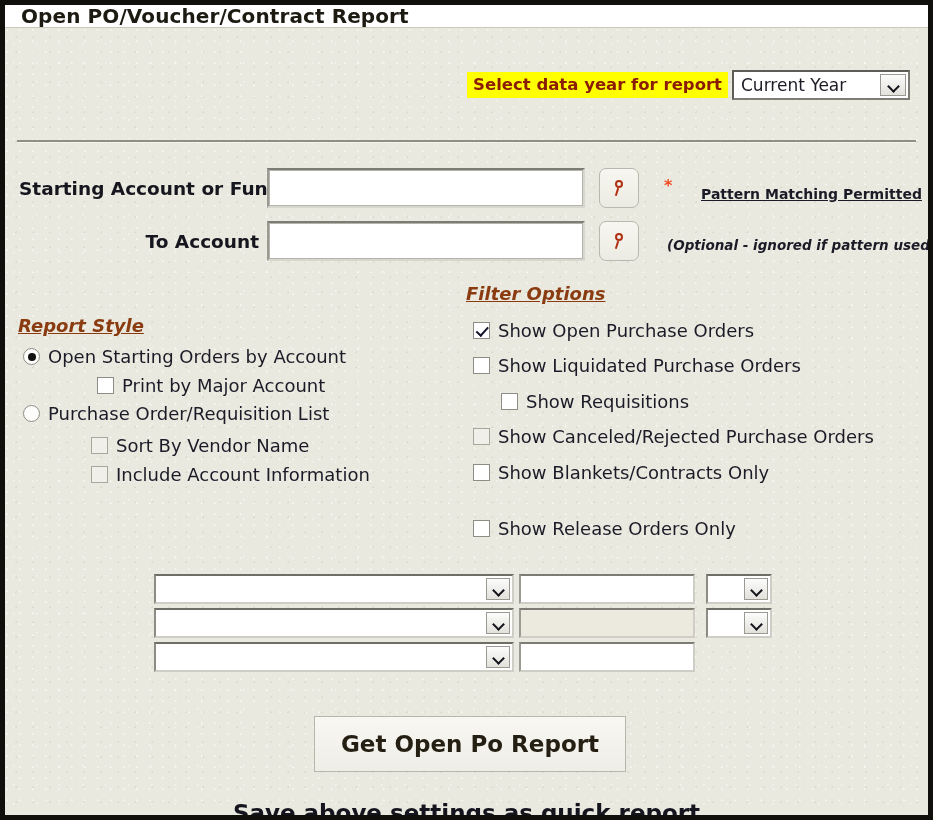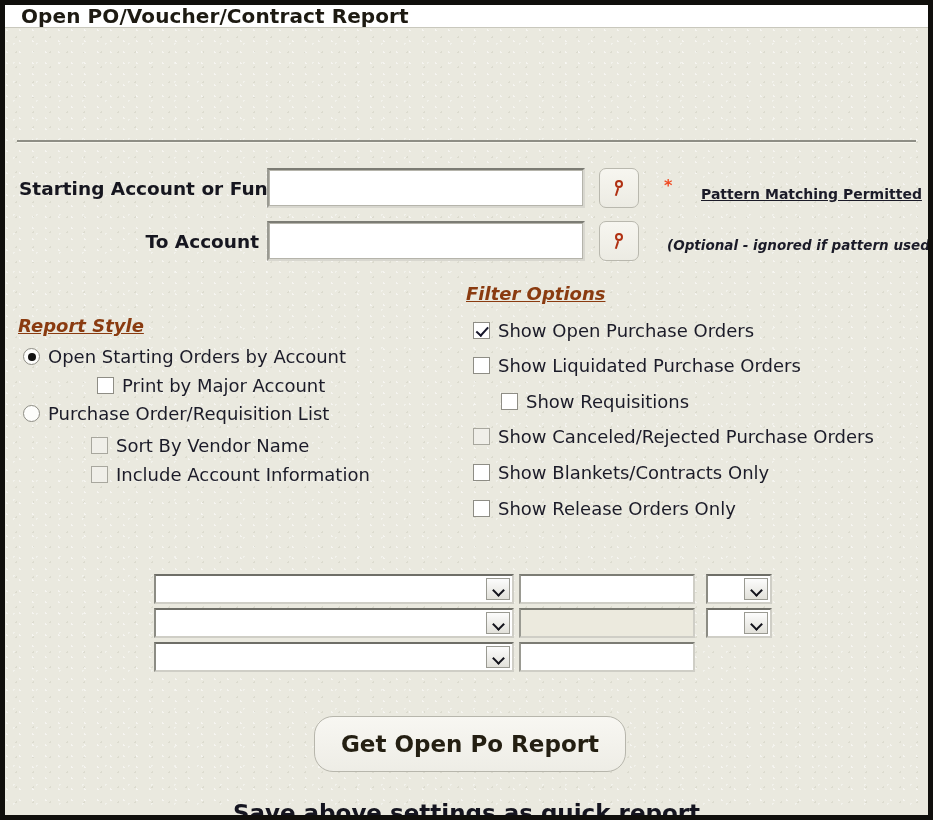--- a/index.html
+++ b/index.html
@@ -280,21 +280,21 @@
   .rs3 { left: 18px;  top: 375px; }
   .rs4 { left: 86px;  top: 407px; }
   .rs5 { left: 86px;  top: 436px; }
 
   .fo { left: 468px; }
   .fo1 { top: 292px; }
   .fo2 { top: 327px; }
   .fo3 { top: 363px; margin-left: 28px; }
   .fo4 { top: 398px; justify-content: flex-end; }
   .fo5 { top: 434px; }
-  .fo6 { top: 470px; }
+  .fo6 { top: 490px; }
 
   
   .af-grid {
     position: absolute;
     left: 149px;
     top: 546px;
   }
   .af-row {
     display: flex;
     align-items: center;
@@ -337,21 +337,21 @@
   .af-spacer { width: 66px; margin-left: 11px; }
 
   
   .get-btn {
     position: absolute;
     left: 309px; top: 688px;
     width: 312px;
     height: 56px;
     box-sizing: border-box;
     border: 1px solid #b7b6ac;
-    border-radius: 19px;
+    border-radius: 0;
     background: linear-gradient(#f8f7f2, #eeede6);
     display: flex;
     align-items: center;
     justify-content: center;
     font-size: 23px;
     font-weight: bold;
     color: #241f12;
   }
   .save-link {
     position: absolute;
@@ -368,20 +368,29 @@
 <body>
 
 <div class="window">
 
   <div class="titlebar">
     <div class="title-text">Open PO/Voucher/Contract Report</div>
   </div>
 
   <div class="body-area">
 
+    <div class="year-row">
+      <div class="year-label">Select data year for report</div>
+      <div class="sel-year">
+        <div class="val">Current Year</div>
+        <div class="sel-arrow">
+            <span class="chev"></span>
+          </div>
+      </div>
+    </div>
 
     <div class="divider"></div>
 
     <div class="acct-row r1">
       <div class="acct-label">Starting Account or Fund</div>
       <div class="txtin"></div>
       <div class="mag-btn">
         <span class="mag"></span>
       </div>
     </div>

